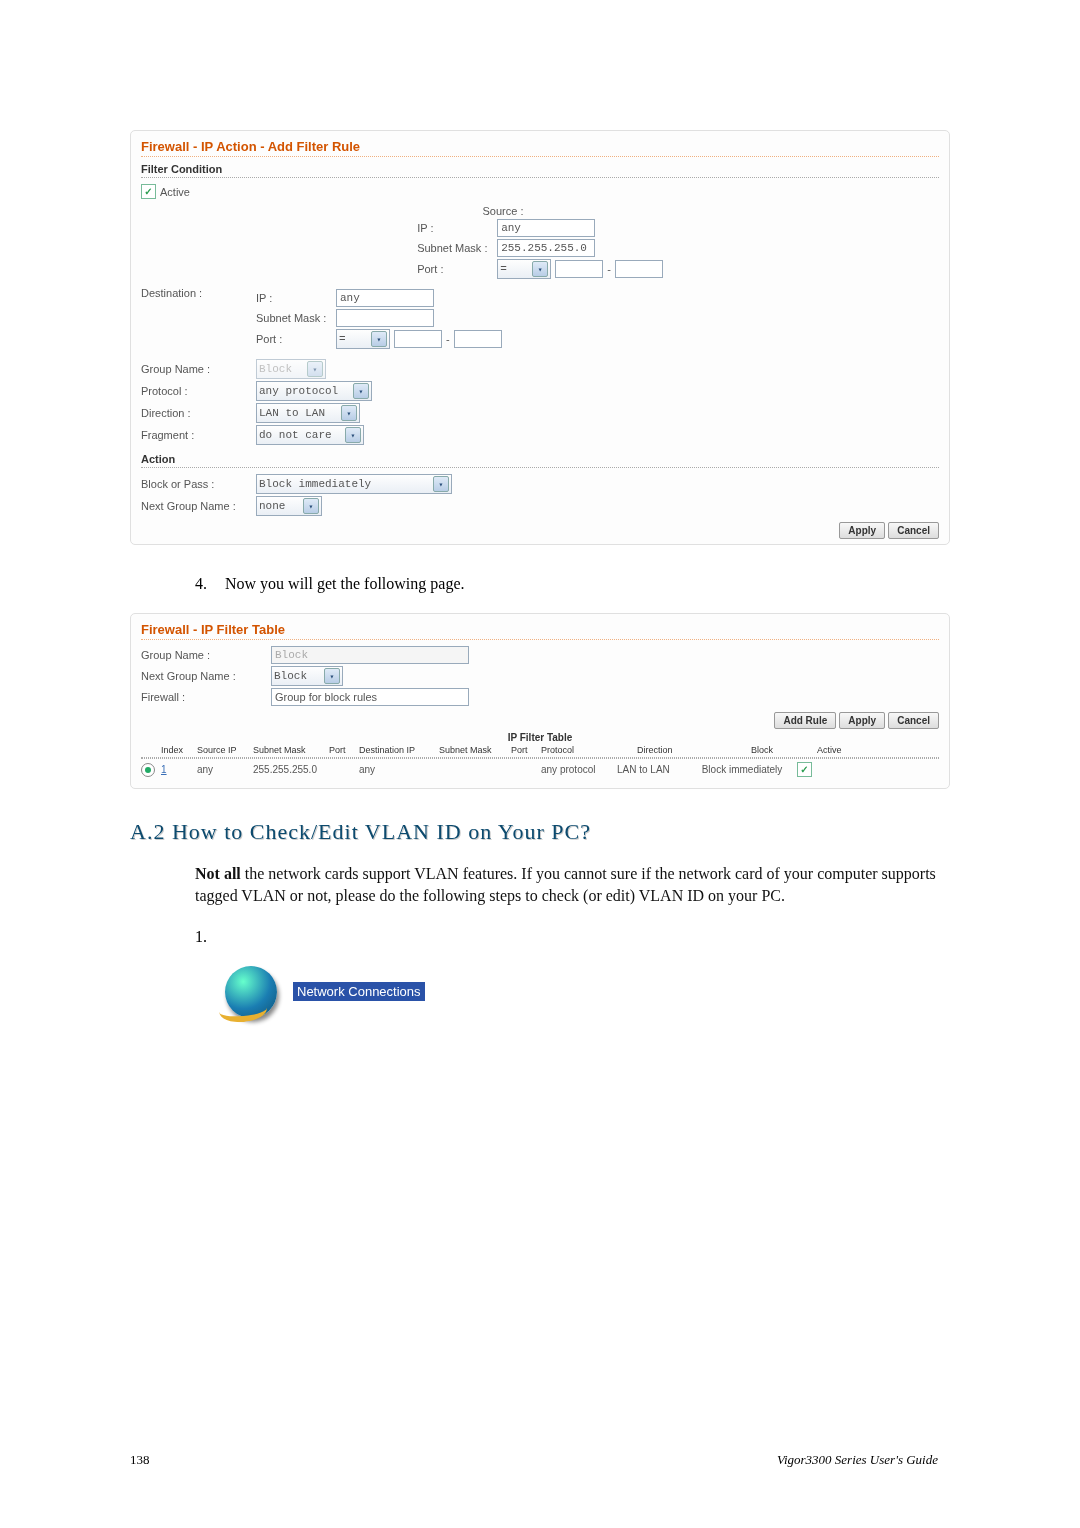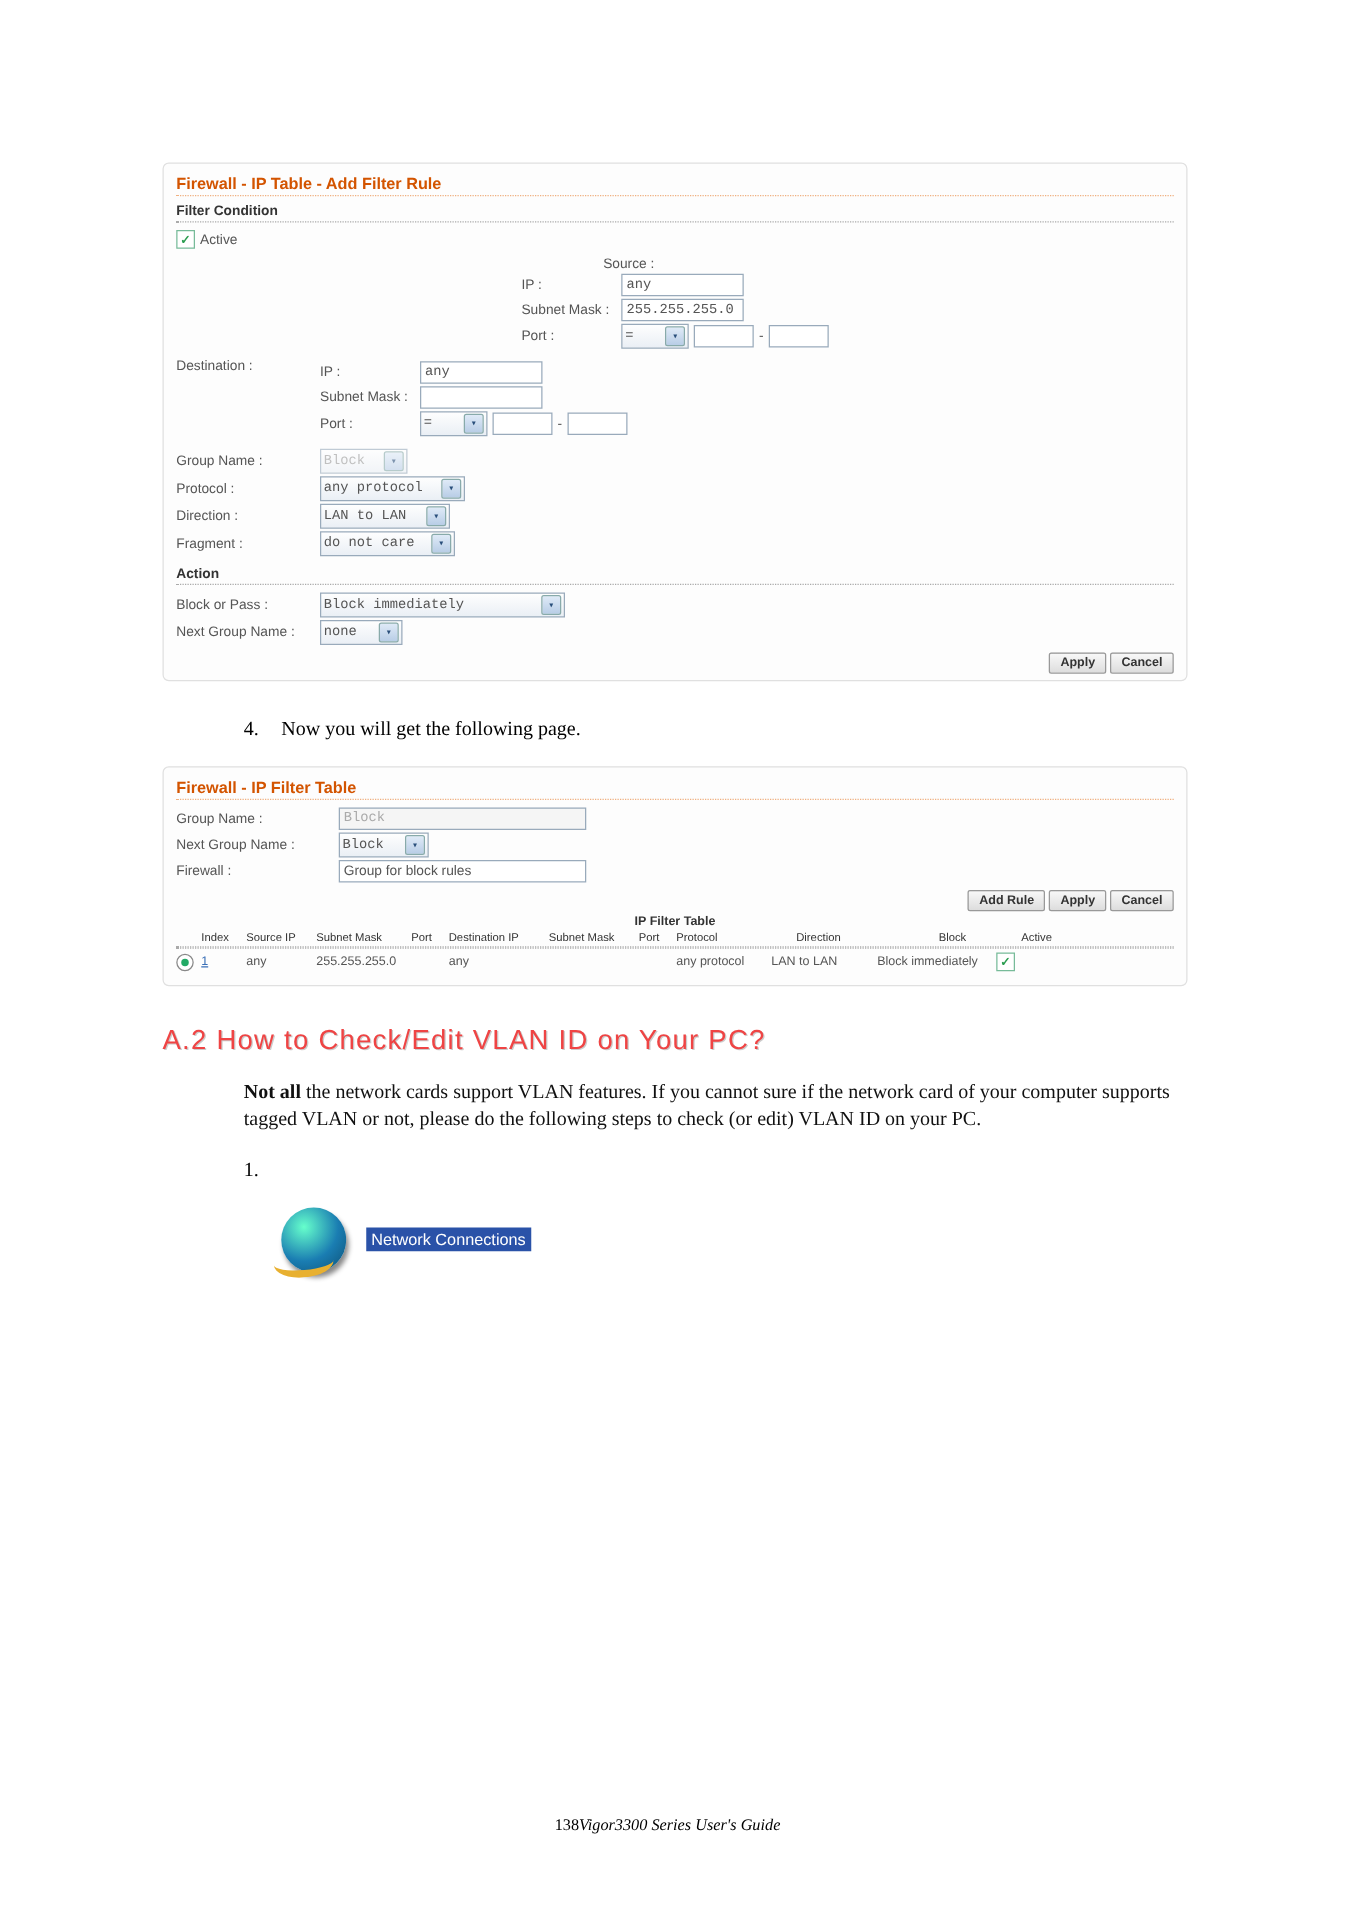--- a/index.html
+++ b/index.html
@@ -153,23 +153,23 @@
     width: 30px;
     flex-shrink: 0;
   }
   .body-text {
     font-size: 16px;
     color: #111;
     line-height: 1.4;
     margin: 0 0 20px 65px;
   }
   .h2 {
-    font-family: Liberation Sans, sans-serif;
+    font-family: Liberation Serif, serif;
     font-size: 22px;
-    color: #ef4444;
+    color: #0c4a6e;
     letter-spacing: 1px;
     margin: 20px 0 18px 0;
     text-shadow: 1px 1px 0 #ccc;
   }
   .icon-img {
     display: flex;
     align-items: center;
     margin-left: 95px;
     margin-top: 10px;
   }
@@ -199,39 +199,39 @@
     font-size: 13px;
     padding: 2px 4px;
     margin-left: 16px;
   }
   .footer {
     position: absolute;
     bottom: 60px;
     left: 130px;
     right: 142px;
     display: flex;
-    justify-content: center;
+    justify-content: space-between;
     font-family: "Times New Roman", serif;
   }
   .page-num { font-size: 13px; }
   .guide-name { font-size: 13px; font-style: italic; }
   .radio {
     width: 12px; height: 12px; border: 1px solid #888; border-radius: 50%;
     display: inline-flex; align-items: center; justify-content: center;
     background: #fff;
   }
   .radio .dot { width: 6px; height: 6px; background: #2a6; border-radius: 50%; }
 </style>
 </head>
 <body>
 
 <div class="page-content">
 
   <div class="panel">
-    <div class="panel-title">Firewall - IP Table - Add Filter Rule</div>
+    <div class="panel-title">Firewall - IP Action - Add Filter Rule</div>
     <div class="panel-title-dash"></div>
 
     <div class="section-heading">Filter Condition</div>
     <div class="section-sep"></div>
 
     <div class="row">
       <span class="checkbox">✓</span>
       <span>Active</span>
     </div>
 

